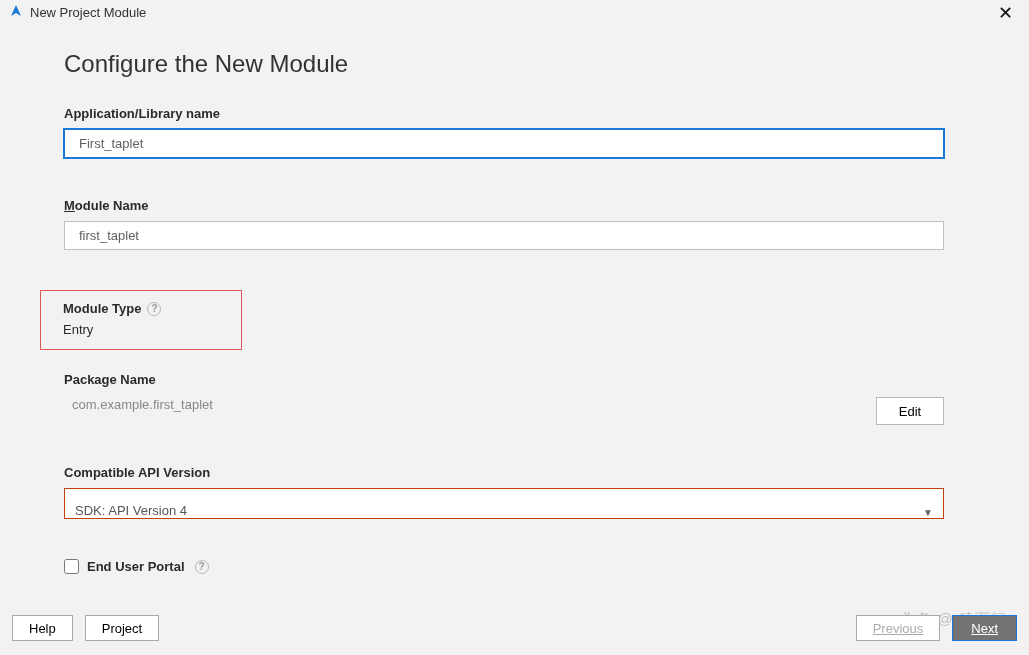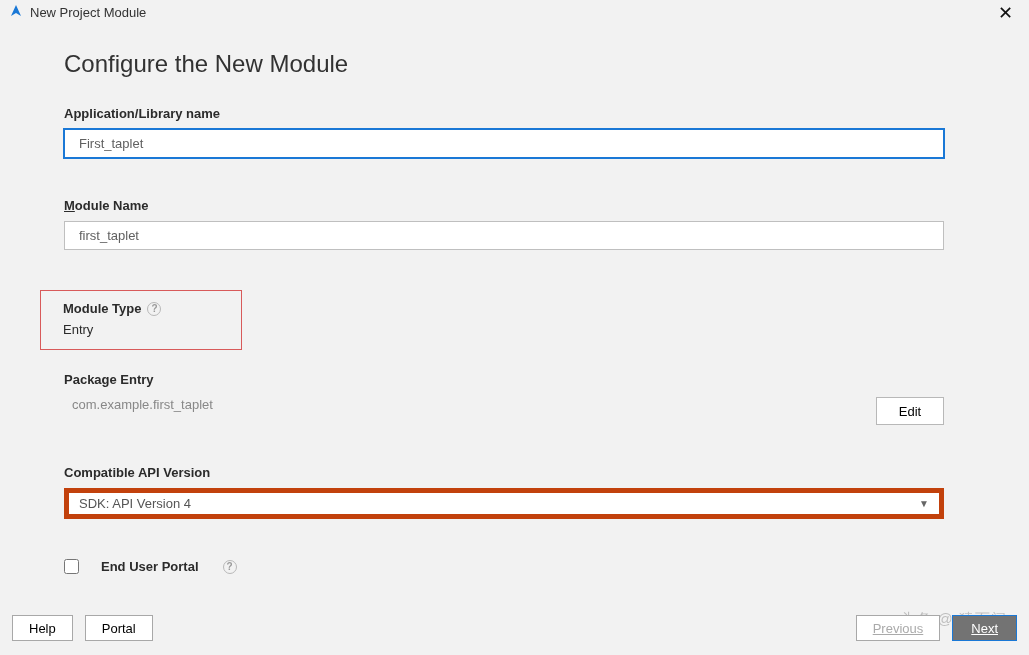--- a/index.html
+++ b/index.html
@@ -108,36 +108,35 @@
     .edit-btn {
       width: 68px; height: 28px;
       background: #fff;
       border: 1px solid #b8b8b8;
       cursor: pointer;
       font-size: 13px;
     }
     .select-box {
       width: 100%;
       height: 31px;
-      border: 5px solid #c2410c;
-      background: #fff;
-      display: flex;
-      align-items: center;
+      border: 1px solid #c2410c;
+      background: #fff;
+      display: flex;
+      align-items: flex-end;
       justify-content: space-between;
       padding: 0 10px;
       cursor: pointer;
       font-size: 13px;
       color: #555;
     }
     .select-box .caret { color: #666; font-size: 10px; }
     .checkbox-row {
       display: flex;
       align-items: flex-end;
       font-weight: 700;
-      gap: 14px;
     }
     .checkbox-row input {
       width: 15px; height: 15px;
       margin-right: 8px;
       cursor: pointer;
     }
     .bottom-bar {
       position: absolute;
       left: 0; right: 0; bottom: 0;
       height: 40px;
@@ -209,21 +208,21 @@
 
   <div class="module-type-box">
     <div class="mt-label">
       <span>Module Type</span>
       <span class="help-icon">?</span>
     </div>
     <div class="mt-value">Entry</div>
   </div>
 
   <div class="field-group">
-    <div class="field-label">Package Entry</div>
+    <div class="field-label">Package Name</div>
     <div class="package-row">
       <div class="package-value">com.example.first_taplet</div>
       <button class="edit-btn">Edit</button>
     </div>
   </div>
 
   <div class="field-group" style="margin-top:30px;">
     <div class="field-label">Compatible API Version</div>
     <div class="select-box">
       <span>SDK: API Version 4</span>
@@ -235,17 +234,17 @@
     <input type="checkbox" style="">
     <span>End User Portal</span>
     <span class="help-icon" style="margin-left:10px;">?</span>
   </div>
 </div>
 
 <div class="watermark">头条 @ 猿百问</div>
 
 <div class="bottom-bar">
   <button class="btn">Help</button>
-  <button class="btn">Portal</button>
+  <button class="btn">Project</button>
   <div class="spacer"></div>
   <button class="btn disabled">Previous</button>
   <button class="btn primary">Next</button>
 </div>
 
 </body></html>

